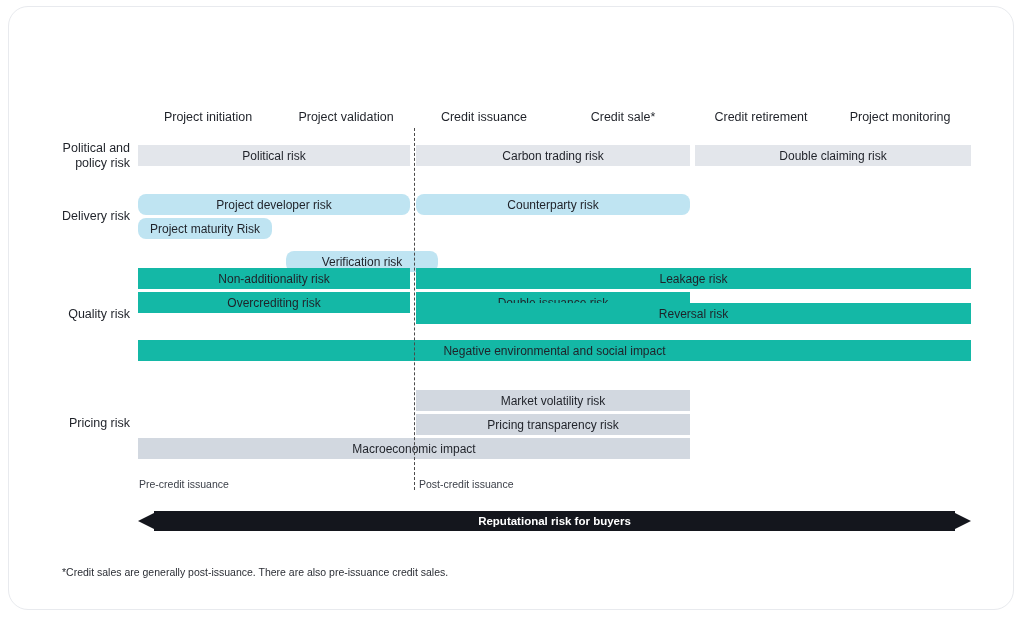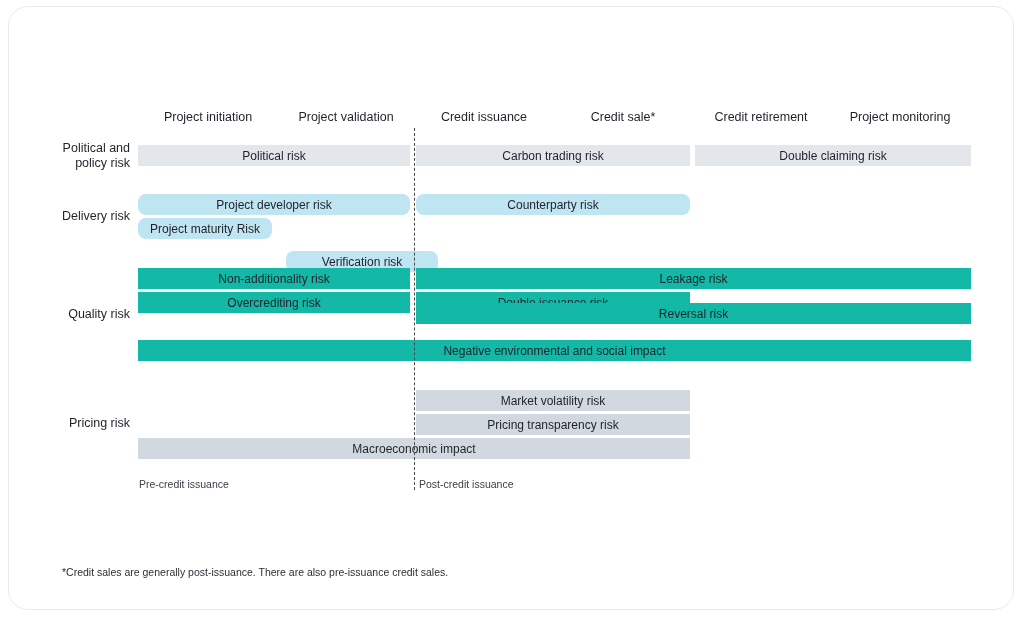--- a/index.html
+++ b/index.html
@@ -173,15 +173,21 @@
       <div class="bar slate" style="left: 416px; top: 390px; width: 274px;">Market volatility risk</div>
       <div class="bar slate" style="left: 416px; top: 414px; width: 274px;">Pricing transparency risk</div>
       <div class="bar slate" style="left: 138px; top: 438px; width: 552px;">Macroeconomic impact</div>
     </div>
 
   <div class="divider"></div>
 
   <div class="phase-caption" id="phase-pre" style="left: 139px;">Pre-credit issuance</div>
   <div class="phase-caption" id="phase-post" style="left: 419px;">Post-credit issuance</div>
 
+  <div class="arrow-band">
+    <svg width="833" height="22" viewBox="0 0 833 22" xmlns="http://www.w3.org/2000/svg">
+      <polygon id="arrow-shape" points="0,11 16,3 16,1 817,1 817,3 833,11 817,19 817,21 16,21 16,19" fill="#14161d"></polygon>
+    </svg>
+    <div class="arrow-label">Reputational risk for buyers</div>
+  </div>
 
   <div class="footnote">*Credit sales are generally post-issuance. There are also pre-issuance credit sales.</div>
 </div>
 
 </body></html>

